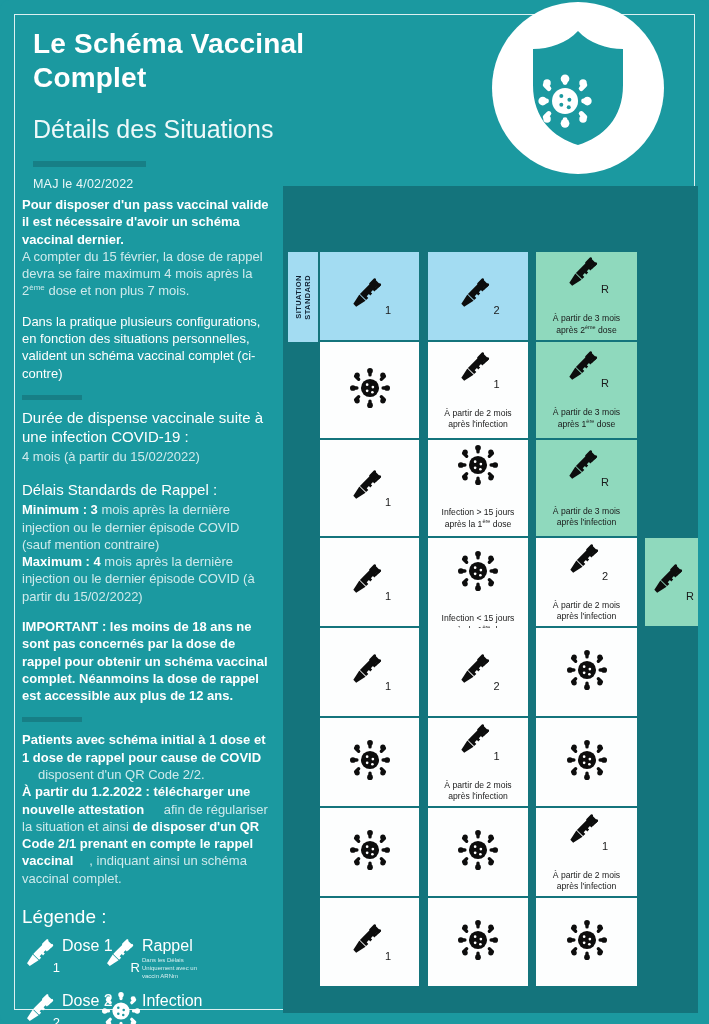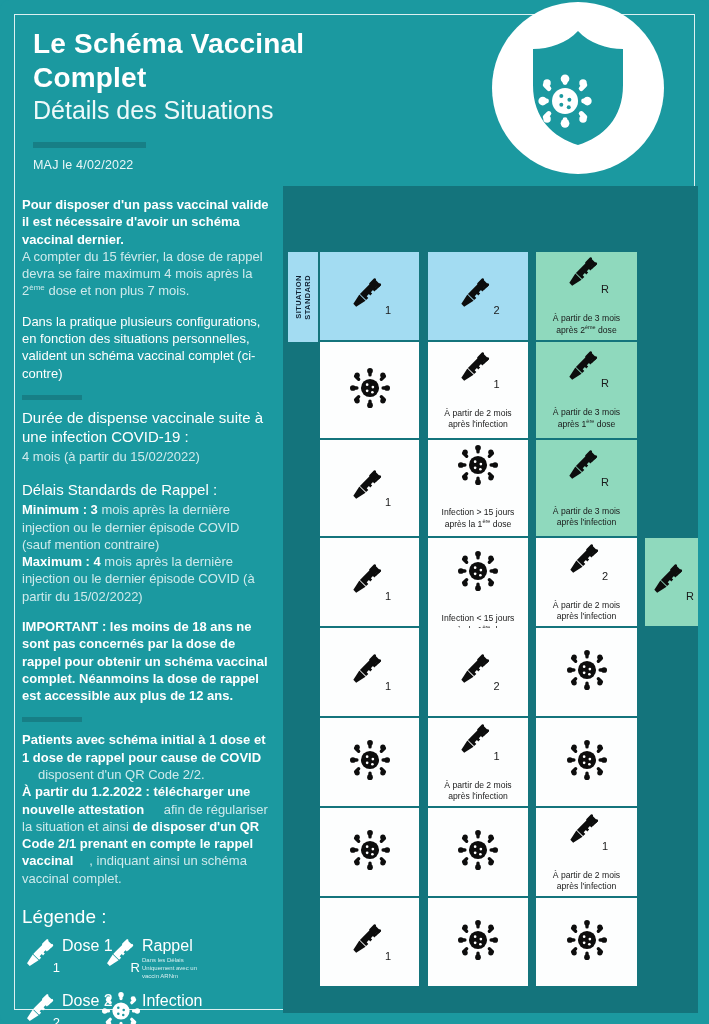--- a/index.html
+++ b/index.html
@@ -26,21 +26,21 @@
   }
   
   .header { position: absolute; left: 0; top: 0; width: 709px; height: 180px; }
   .title-wrap { position: absolute; left: 33px; top: 27px; width: 420px; }
   .title {
     font-size: 28px; font-weight: bold; color: #ffffff;
     line-height: 1.22; letter-spacing: .2px;
   }
   .subtitle {
     font-size: 25px; font-weight: normal; color: #eef9fa;
-    line-height: 1.25; margin-top: 0;
+    line-height: 1.25; margin-top: 19px;
   }
   .rule {
     width: 113px; height: 6px; background: #177f86;
     margin-top: 15px; margin-bottom: 10px;
   }
   .maj { font-size: 12.5px; color: #eaf7f8; letter-spacing: .2px; }
 
   .logo {
     position: absolute; left: 492px; top: 2px;
     width: 172px; height: 172px; border-radius: 50%;

